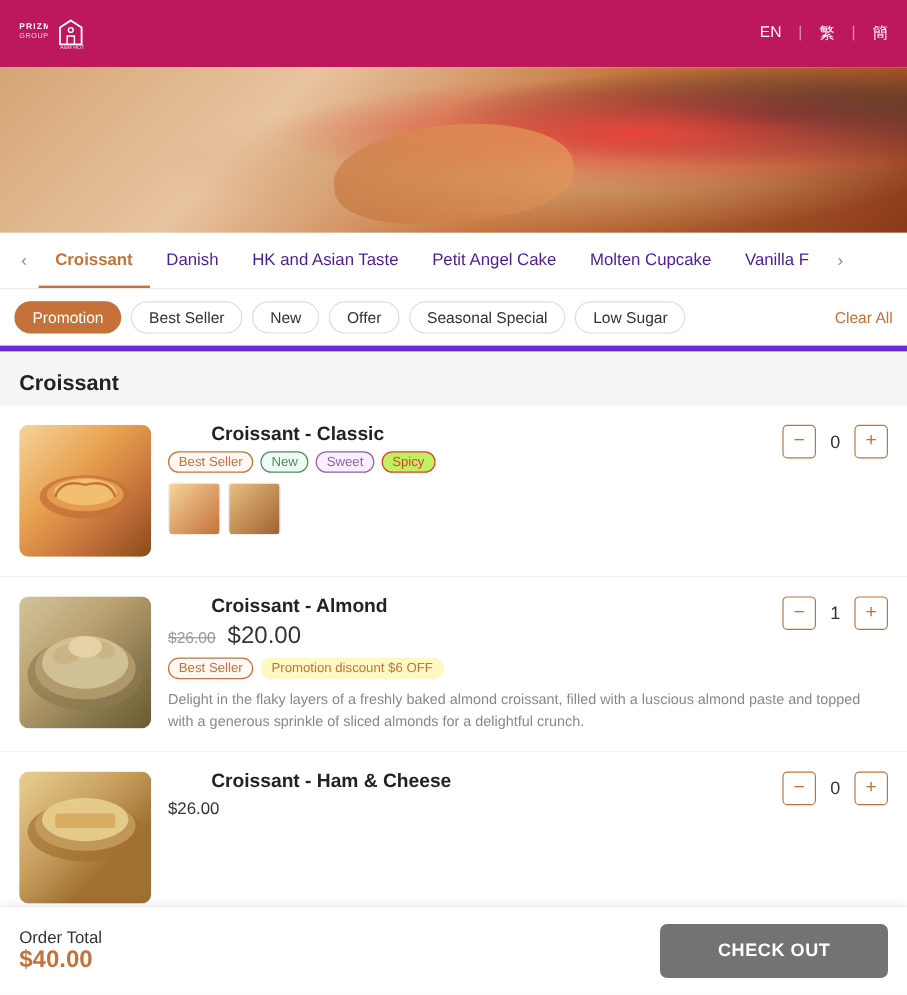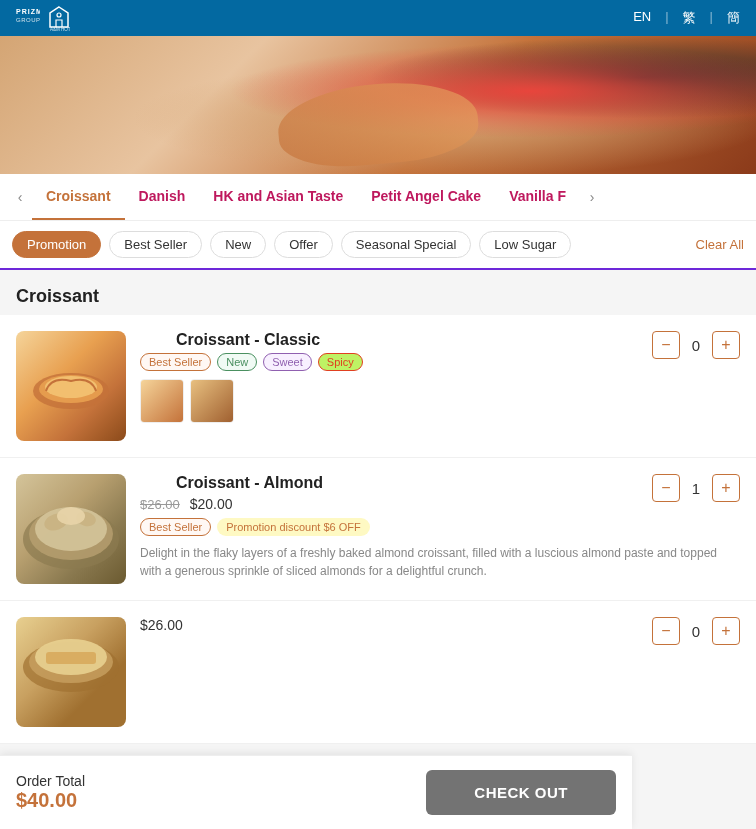--- a/index.html
+++ b/index.html
@@ -1,25 +1,25 @@
 <!DOCTYPE html>
 <html><head>
   <meta charset="utf-8">
   <style>
     * { box-sizing: border-box; margin: 0; padding: 0; }
     body { font-family: -apple-system, BlinkMacSystemFont, 'Segoe UI', sans-serif; background: #f5f5f5; width: 756px; min-height: 829px; overflow-x: hidden; }
 
     
     .header {
-      background: #0369a1;
+      background: #be185d;
       display: flex;
       align-items: center;
       justify-content: space-between;
       padding: 10px 16px;
-      height: 36px;
+      height: 56px;
     }
     .header-logo {
       display: flex;
       align-items: center;
       gap: 8px;
     }
     .logo-icon {
       width: 24px;
       height: 28px;
     }
@@ -82,40 +82,40 @@
       font-size: 14px;
     }
     .nav-tabs {
       display: flex;
       overflow: hidden;
       gap: 0;
     }
     .nav-tab {
       padding: 14px 14px;
       font-size: 14px;
-      color: #be185d;
+      color: #4c1d95;
       cursor: pointer;
       white-space: nowrap;
       border-bottom: 2px solid transparent;
-      font-weight: 700;
+      font-weight: 400;
     }
     .nav-tab.active {
       color: #c4723a;
       border-bottom: 2px solid #c4723a;
       font-weight: 600;
     }
 
     
     .filter-row {
       background: white;
       display: flex;
       align-items: center;
       padding: 10px 12px;
       gap: 8px;
-      border-bottom: 2px solid #6d28d9;
+      border-bottom: 5px solid #6d28d9;
     }
     .filter-pill {
       padding: 5px 14px;
       border-radius: 20px;
       font-size: 13px;
       cursor: pointer;
       border: 1px solid #ddd;
       background: white;
       color: #333;
       white-space: nowrap;
@@ -200,21 +200,21 @@
       margin-bottom: 6px;
     }
     .price-original {
       text-decoration: line-through;
       color: #999;
       font-size: 13px;
       margin-right: 6px;
     }
     .price-current {
       color: #333;
-      font-size: 14px;
+      font-size: 20px;
       font-weight: 500;
     }
     .tags-row {
       display: flex;
       gap: 6px;
       flex-wrap: wrap;
       margin-bottom: 8px;
     }
     .tag {
       padding: 2px 8px;
@@ -281,21 +281,21 @@
       color: #333;
       min-width: 16px;
       text-align: center;
     }
 
     
     .bottom-bar {
       position: fixed;
       bottom: 0;
       left: 0;
-      width: 632px;
+      width: 756px;
       background: white;
       display: flex;
       align-items: center;
       justify-content: space-between;
       padding: 14px 16px;
       border-top: 1px solid #eee;
       box-shadow: 0 -2px 8px rgba(0,0,0,0.08);
     }
     .order-total-label {
       font-size: 14px;
@@ -352,20 +352,21 @@
   <div class="pastry-shape"></div>
 </div>
 
 <nav class="category-nav">
   <div class="nav-arrow">‹</div>
   <div class="nav-tabs">
     <div class="nav-tab active">Croissant</div>
     <div class="nav-tab">Danish</div>
     <div class="nav-tab">HK and Asian Taste</div>
     <div class="nav-tab">Petit Angel Cake</div>
+    <div class="nav-tab">Molten Cupcake</div>
     <div class="nav-tab">Vanilla F</div>
   </div>
   <div class="nav-arrow">›</div>
 </nav>
 
 <div class="filter-row">
   <button class="filter-pill active">Promotion</button>
   <button class="filter-pill">Best Seller</button>
   <button class="filter-pill">New</button>
   <button class="filter-pill">Offer</button>
@@ -450,20 +451,21 @@
       <div class="img-croissant-ham">
         <svg width="110" height="80" viewBox="0 0 110 80">
           <ellipse cx="55" cy="50" rx="48" ry="25" fill="#a07030" opacity="0.7"></ellipse>
           <ellipse cx="55" cy="45" rx="42" ry="21" fill="#c8a060" opacity="0.8"></ellipse>
           <ellipse cx="55" cy="40" rx="36" ry="18" fill="#e8d090" opacity="0.9"></ellipse>
           <rect x="30" y="35" width="50" height="12" rx="3" fill="#d4a050" opacity="0.7"></rect>
         </svg>
       </div>
     </div>
     <div class="product-details">
+      <div class="product-name">Croissant - Ham &amp; Cheese</div>
       <div class="product-price">$26.00</div>
     </div>
     <div class="qty-control">
       <button class="qty-btn">−</button>
       <span class="qty-value">0</span>
       <button class="qty-btn">+</button>
     </div>
   </div>
 
 </div>

